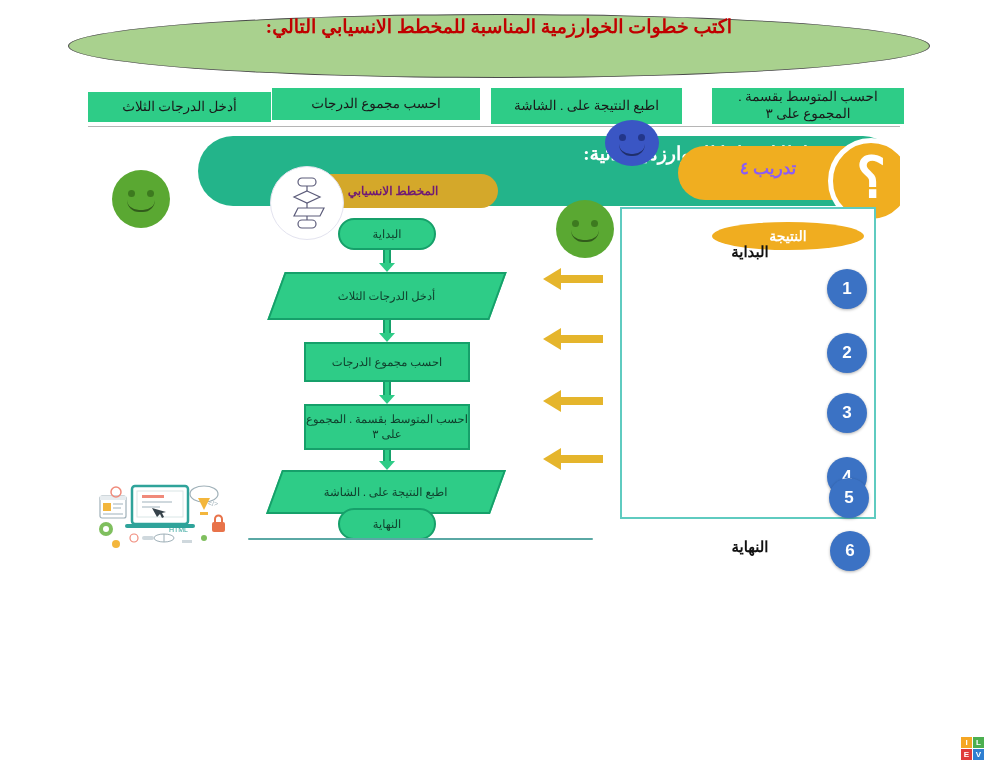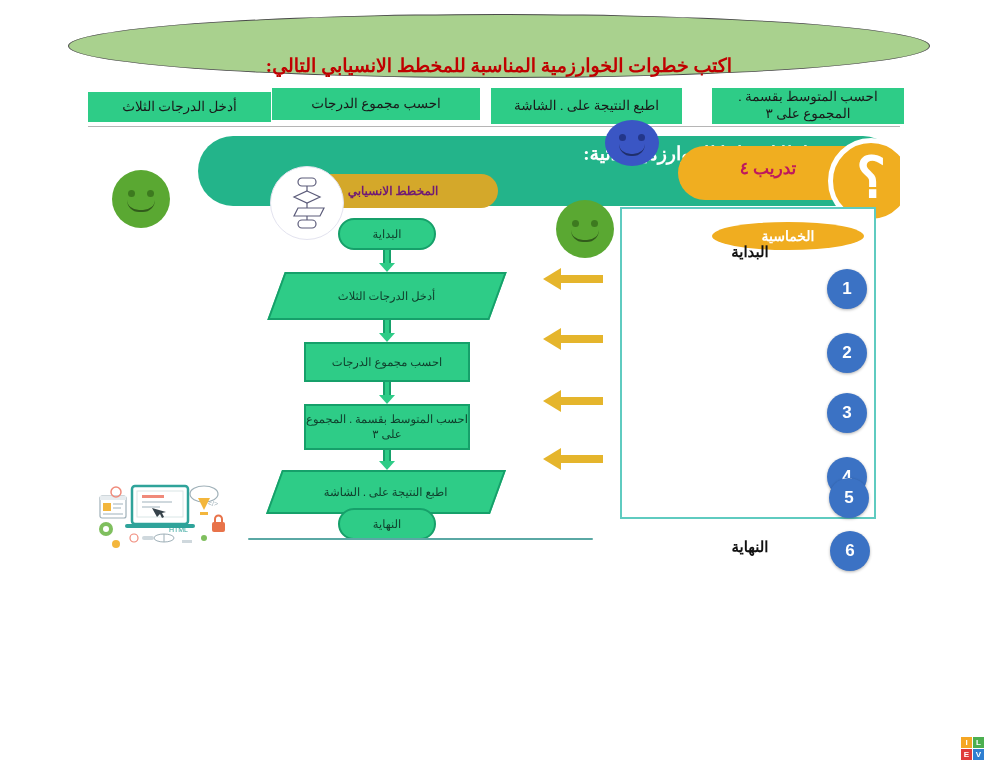--- a/index.html
+++ b/index.html
@@ -12,21 +12,21 @@
     overflow:hidden;
   }
   .abs{position:absolute;}
 
   
   #title-ellipse{
     left:68px;top:14px;width:860px;height:62px;
     background:#a9d18e;
     border:1px solid #4a4a4a;
     border-radius:50%;
-    display:flex;align-items:flex-end;justify-content:center;
+    display:flex;align-items:flex-start;justify-content:center;
   }
   #title-text{
     color:#c00000;
     font-weight:bold;
     font-size:19px;
     font-family:"Liberation Serif", serif;
     letter-spacing:0px;
     direction:rtl;
   }
 
@@ -68,21 +68,21 @@
     text-align:right;direction:rtl;line-height:1.45;
     font-family:"Liberation Serif", serif;
   }
   
   #gold-pill{
     left:590px;top:18px;width:230px;height:54px;
     background:#f0ae20;border-radius:27px;
   }
   #gold-pill-text{
     left:600px;top:30px;width:160px;
-    color:#be185d;font-weight:bold;font-size:17px;
+    color:#8b5cf6;font-weight:bold;font-size:17px;
     text-align:center;direction:rtl;
     font-family:"Liberation Serif", serif;
   }
   
   #qmark-circle{
     left:740px;top:10px;width:76px;height:76px;
     border:5px solid #ffffff;border-radius:50%;
     background:#f0ae20;
     display:flex;align-items:center;justify-content:center;
   }
@@ -332,21 +332,21 @@
   <div class="mouth" style="left:15px;top:30px;width:28px;"></div>
 </div>
 <div class="abs smiley sm-blue" style="left:605px;top:120px;width:54px;height:46px;">
   <div class="eye" style="left:14px;top:14px;"></div>
   <div class="eye" style="left:33px;top:14px;"></div>
   <div class="mouth" style="left:14px;top:24px;width:26px;"></div>
 </div>
 
 <div class="abs" id="answer-panel"></div>
 <div class="abs" id="orange-ellipse">
-  <span id="orange-ellipse-text">الخماسية</span>
+  <span id="orange-ellipse-text">النتيجة</span>
 </div>
 <div class="panel-label" id="label-start">البداية</div>
 <div class="panel-label" id="label-end">النهاية</div>
 
 <div class="abs num-circle" style="left:827px;top:269px;">1</div>
 <div class="abs num-circle" style="left:827px;top:333px;">2</div>
 <div class="abs num-circle" style="left:827px;top:393px;">3</div>
 <div class="abs num-circle" style="left:827px;top:457px;">4</div>
 <div class="abs num-circle" style="left:829px;top:478px;">5</div>
 <div class="abs num-circle" style="left:830px;top:531px;">6</div>

